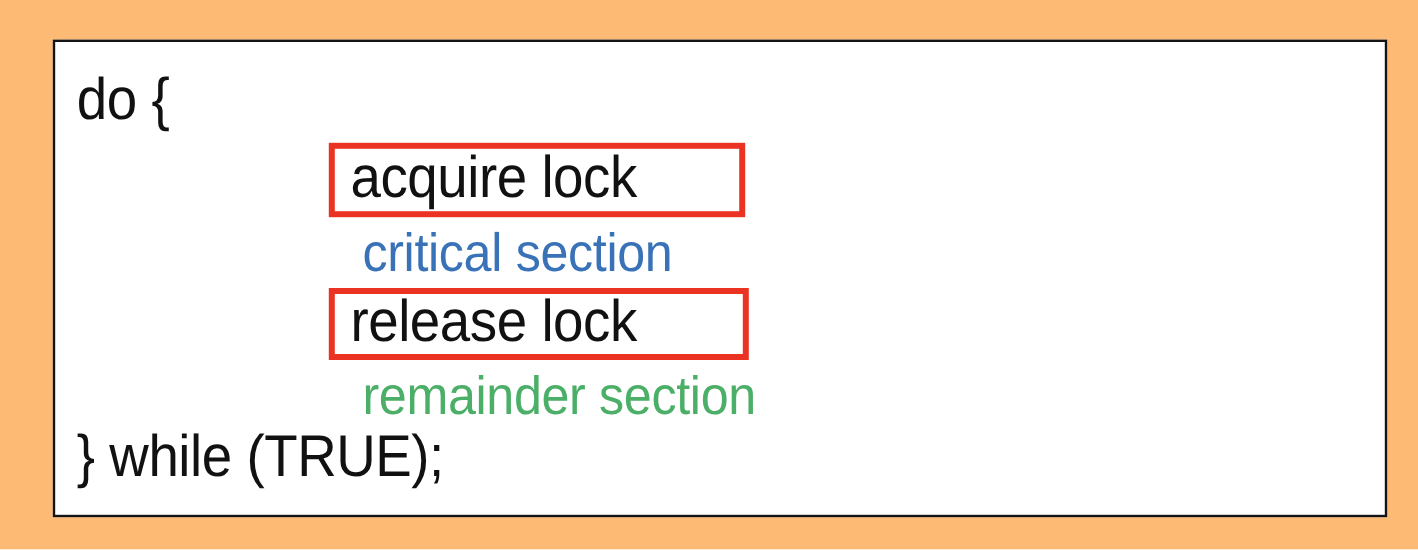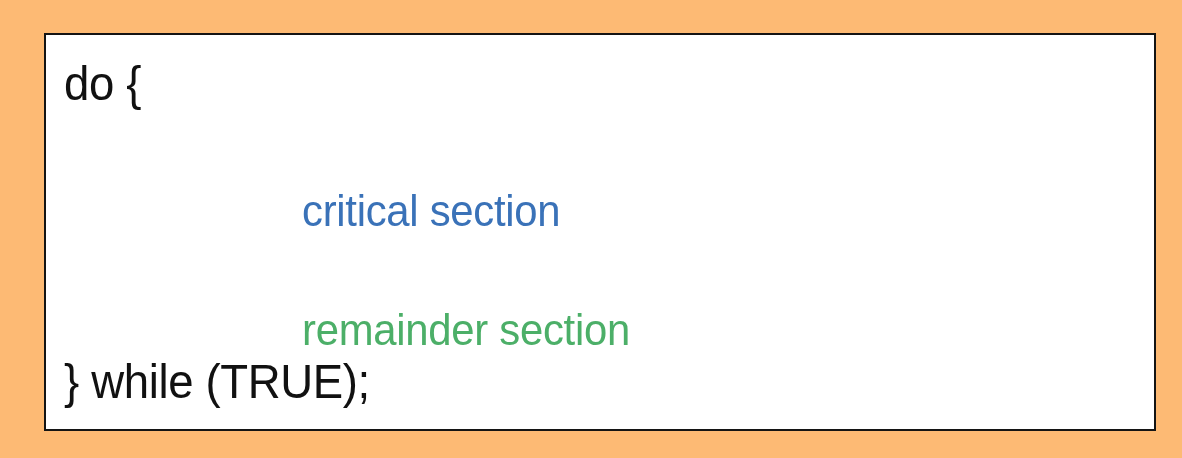--- a/index.html
+++ b/index.html
@@ -116,23 +116,29 @@
 </style>
 </head>
 <body>
 
 <div id="screenshot">
 
   <div id="code-frame">
 
     <div class="code-text" id="line-do">do {</div>
 
+    <div class="boxed-stmt" id="box-acquire">
+      <span class="stmt-label">acquire lock</span>
+    </div>
 
     <div class="section-label" id="label-critical">critical section</div>
 
+    <div class="boxed-stmt" id="box-release">
+      <span class="stmt-label">release lock</span>
+    </div>
 
     <div class="section-label" id="label-remainder">remainder section</div>
 
     <div class="code-text" id="line-while">} while (TRUE);</div>
 
   </div>
 
 </div>
 
 </body></html>

